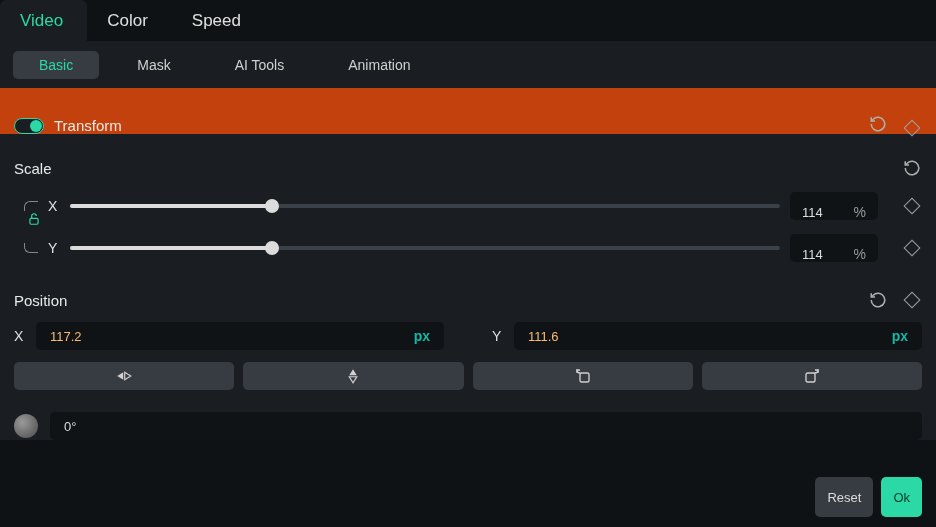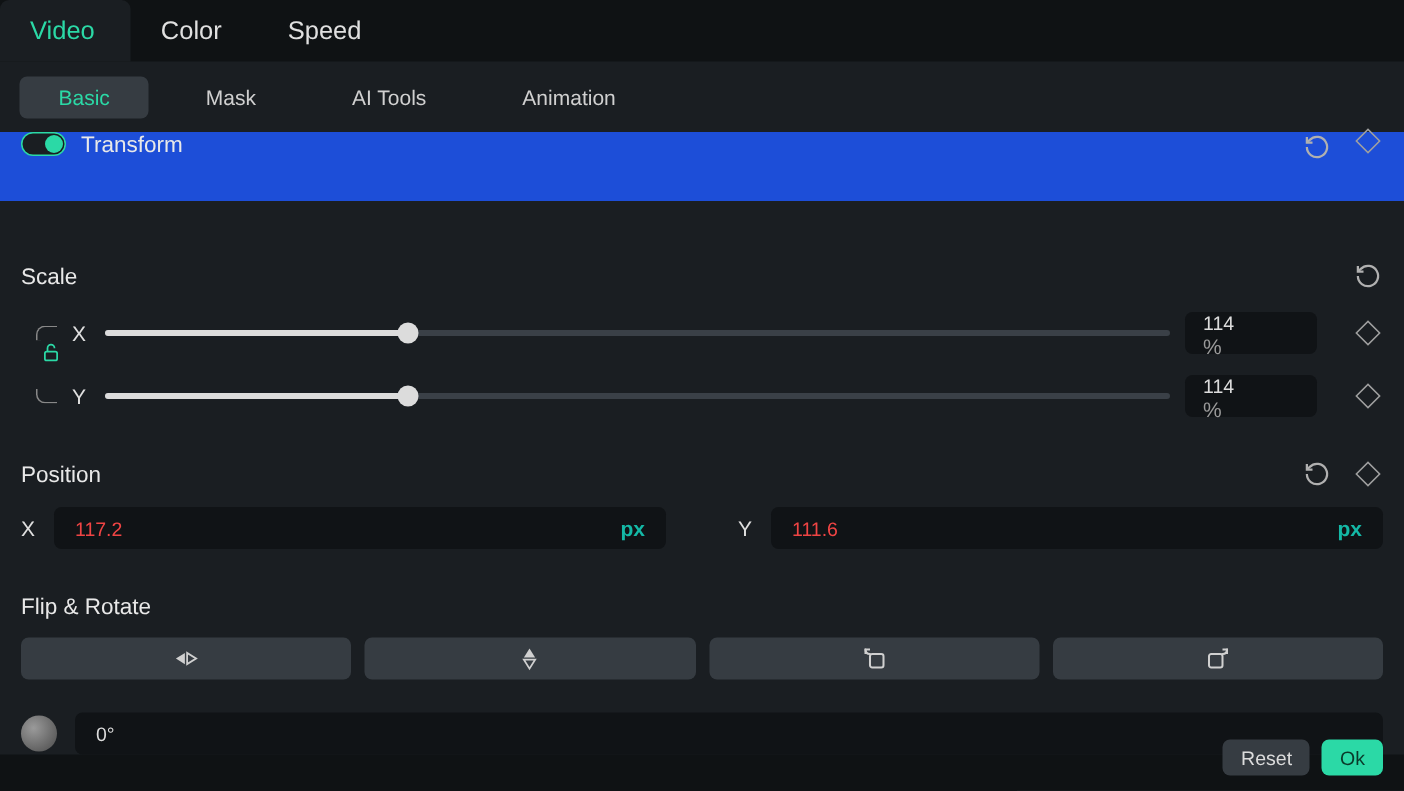--- a/index.html
+++ b/index.html
@@ -46,22 +46,22 @@
       color: #d0d0d0;
       font-size: 14px;
       border-radius: 5px;
     }
     .sub-tab.active {
       background: #363c42;
       color: #2bd9a6;
     }
     .section-header {
       display: flex;
-      align-items: flex-start;
-      background: #1d4ed8;
+      align-items: flex-end;
+      background: #c2410c;
       height: 46px;
       padding: 0 14px;
     }
     .toggle {
       width: 30px;
       height: 16px;
       background: #1a1e22;
       border-radius: 8px;
       border: 1px solid #2bd9a6;
       position: relative;
@@ -92,21 +92,21 @@
       margin-left: 24px;
       color: #b0b0b0;
     }
     .content {
       background: #1a1e22;
       padding: 0 14px;
     }
     .group-label {
       font-size: 15px;
       color: #e8e8e8;
-      padding-top: 40px;
+      padding-top: 24px;
       display: flex;
       align-items: center;
     }
     .group-label .spacer {
       flex: 1;
     }
     .slider-row {
       display: flex;
       align-items: center;
       margin-top: 14px;
@@ -163,24 +163,23 @@
       background: #dcdcdc;
       border-radius: 50%;
     }
     .num-input {
       background: #101316;
       border: none;
       border-radius: 5px;
       height: 28px;
       width: 88px;
       display: flex;
-      align-items: flex-start;
+      align-items: flex-end;
       padding: 0 12px;
       justify-content: space-between;
-      flex-direction: column;
     }
     .num-input .val {
       color: #dcdcdc;
       font-size: 13px;
     }
     .num-input .unit {
       color: #9a9a9a;
       font-size: 14px;
     }
     .diamond-kf {
@@ -211,21 +210,21 @@
       flex: 1;
       background: #101316;
       border-radius: 5px;
       height: 28px;
       display: flex;
       align-items: center;
       padding: 0 14px;
       justify-content: space-between;
     }
     .pos-input .val {
-      color: #ef4444;
+      color: #fdba74;
       font-size: 13px;
     }
     .pos-input .unit {
       color: #14b8a6;
       font-size: 14px;
       font-weight: bold;
     }
     .flip-grid {
       display: grid;
       grid-template-columns: repeat(4, 1fr);
@@ -270,21 +269,21 @@
       font-size: 13px;
     }
     .footer {
       position: absolute;
       bottom: 10px;
       right: 14px;
       display: flex;
       gap: 8px;
     }
     .btn {
-      height: 24px;
+      height: 40px;
       padding: 0 12px;
       border-radius: 5px;
       display: flex;
       align-items: center;
       font-size: 13px;
       cursor: pointer;
     }
     .btn-reset {
       background: #363c42;
       color: #dcdcdc;
@@ -396,21 +395,20 @@
     </div>
     <div class="pos-field">
       <div class="axis-label">Y</div>
       <div class="pos-input">
         <span class="val">111.6</span>
         <span class="unit">px</span>
       </div>
     </div>
   </div>
 
-  <div class="group-label flip-row-label">Flip &amp; Rotate</div>
   <div class="flip-grid">
     <div class="flip-btn">
       <svg width="18" height="14" viewBox="0 0 24 18" fill="none" stroke="currentColor" stroke-width="1.6">
           <path d="M3 9 L11 4 L11 14 Z" fill="currentColor" stroke="none"></path>
           <path d="M21 9 L13 4 L13 14 Z"></path>
         </svg>
     </div>
     <div class="flip-btn">
       <svg width="14" height="18" viewBox="0 0 18 24" fill="none" stroke="currentColor" stroke-width="1.6">
           <path d="M9 3 L4 11 L14 11 Z" fill="currentColor" stroke="none"></path>

